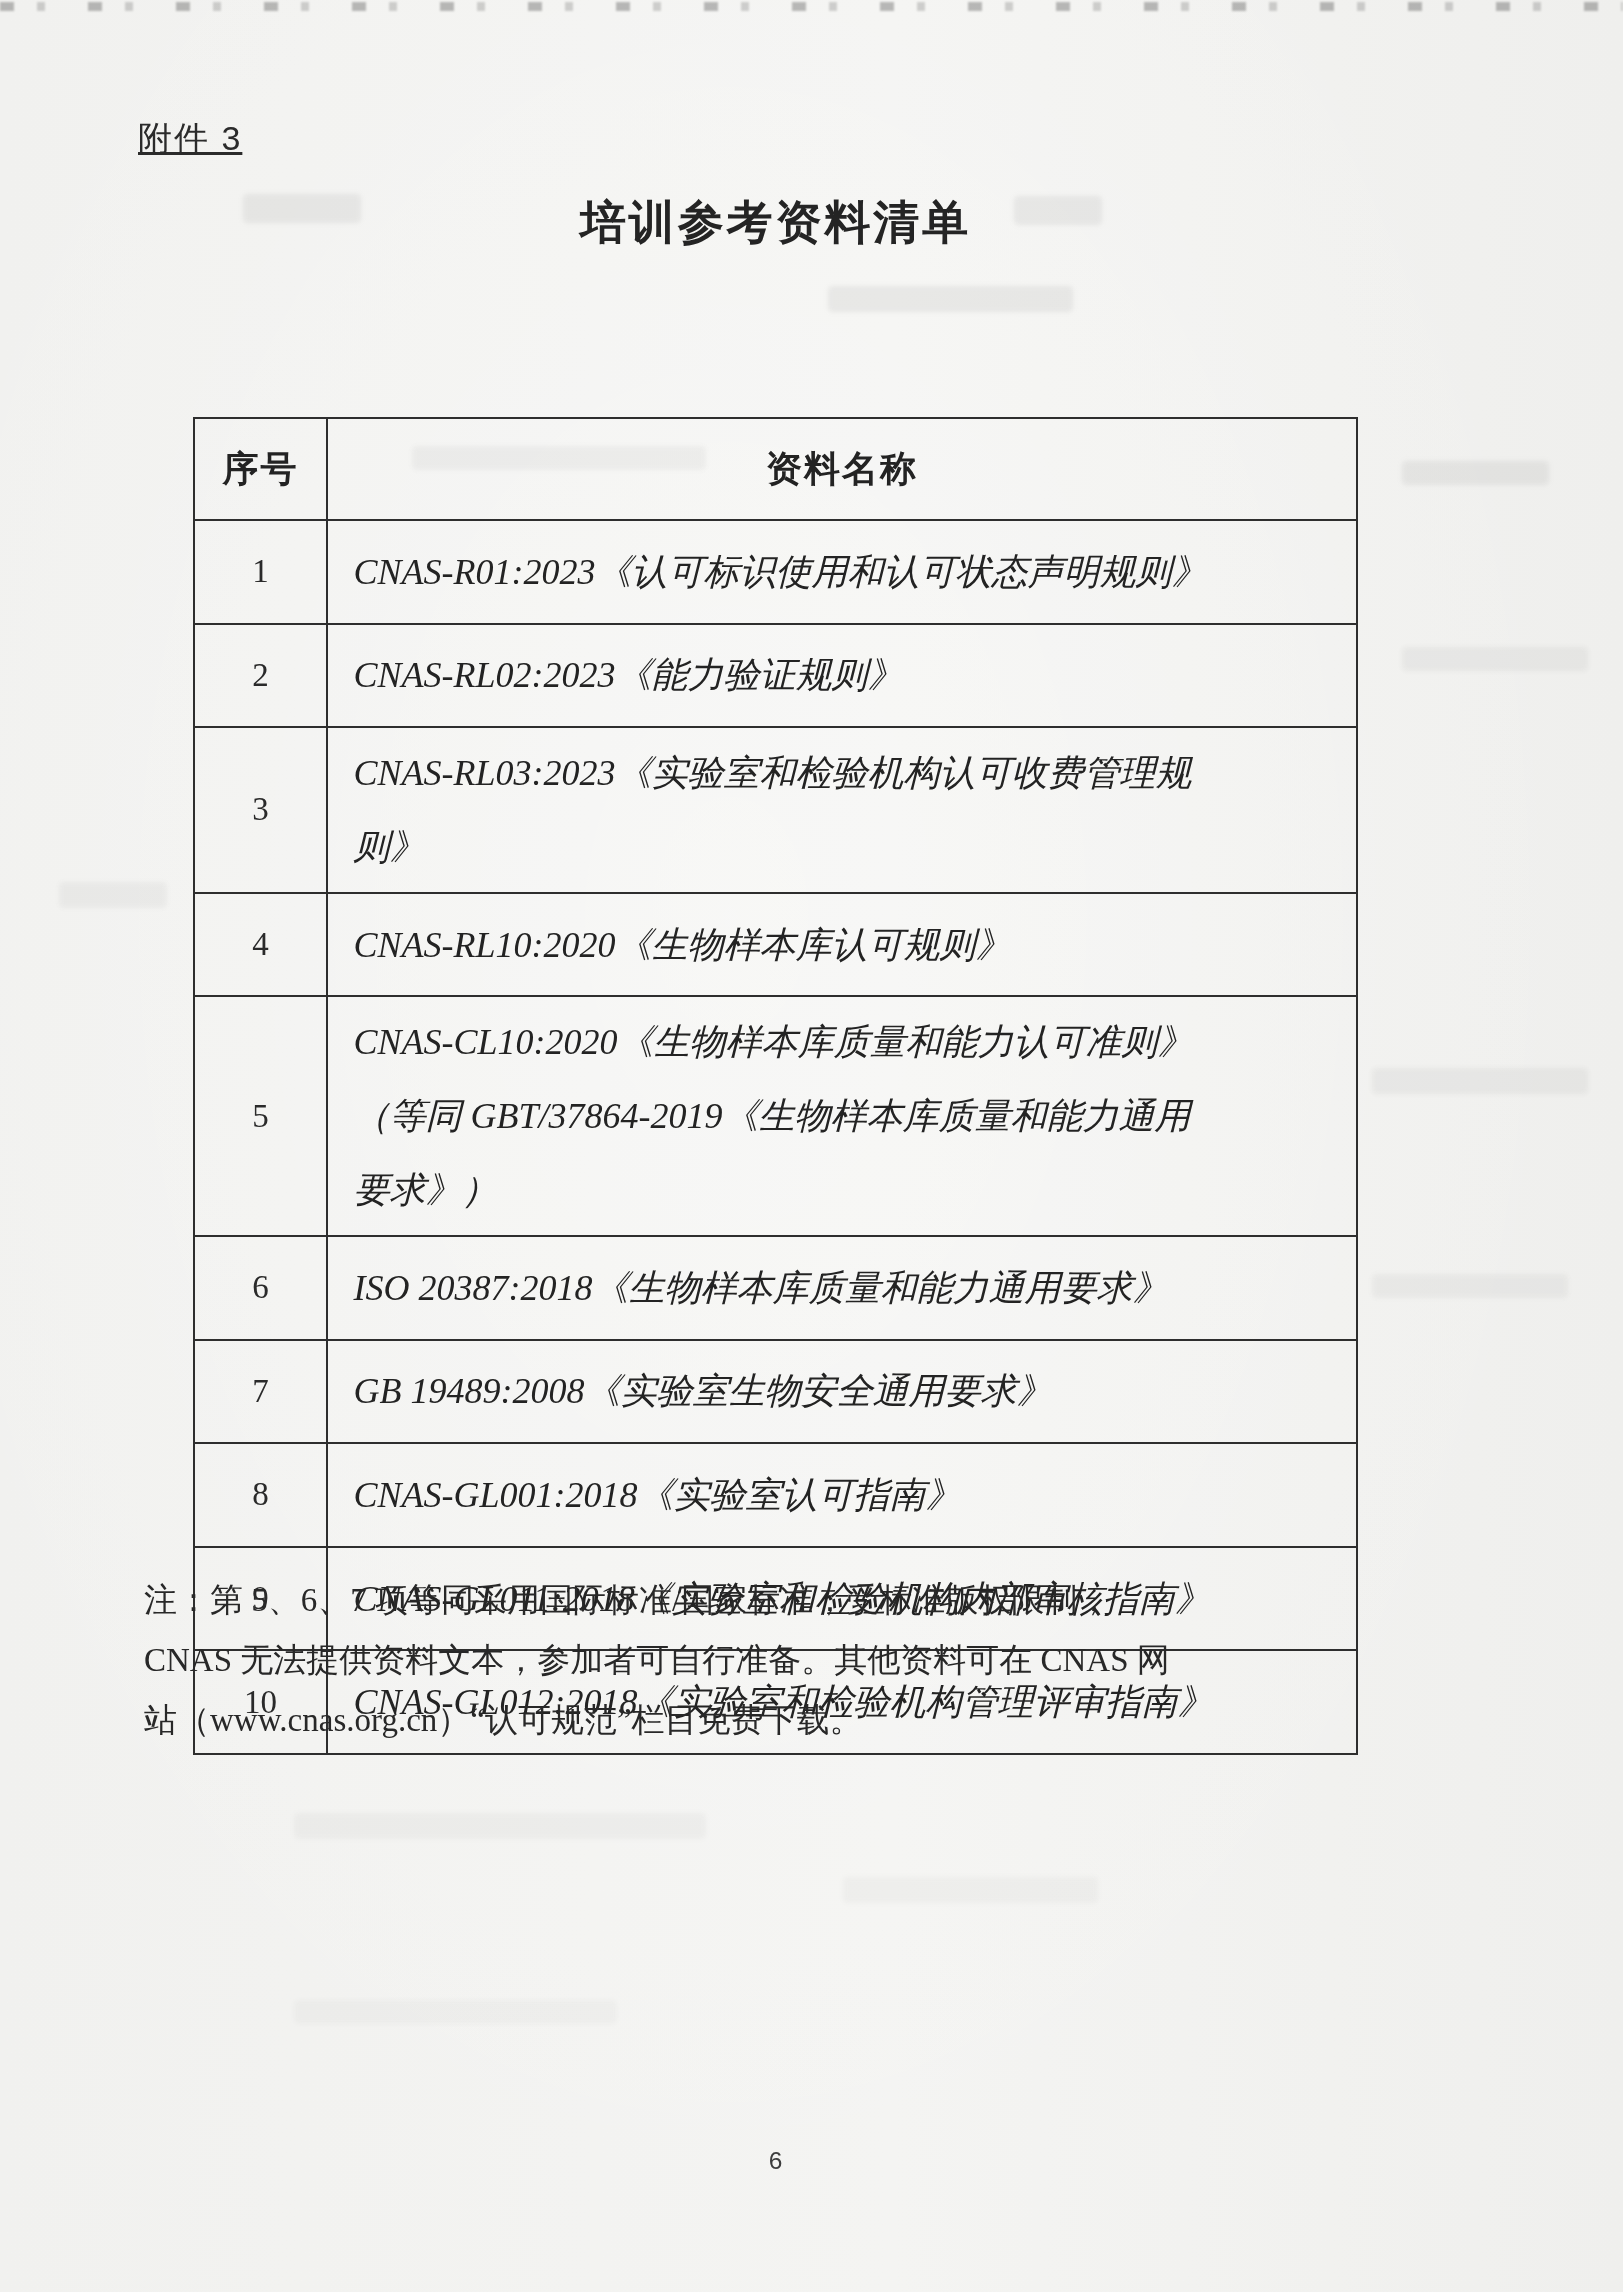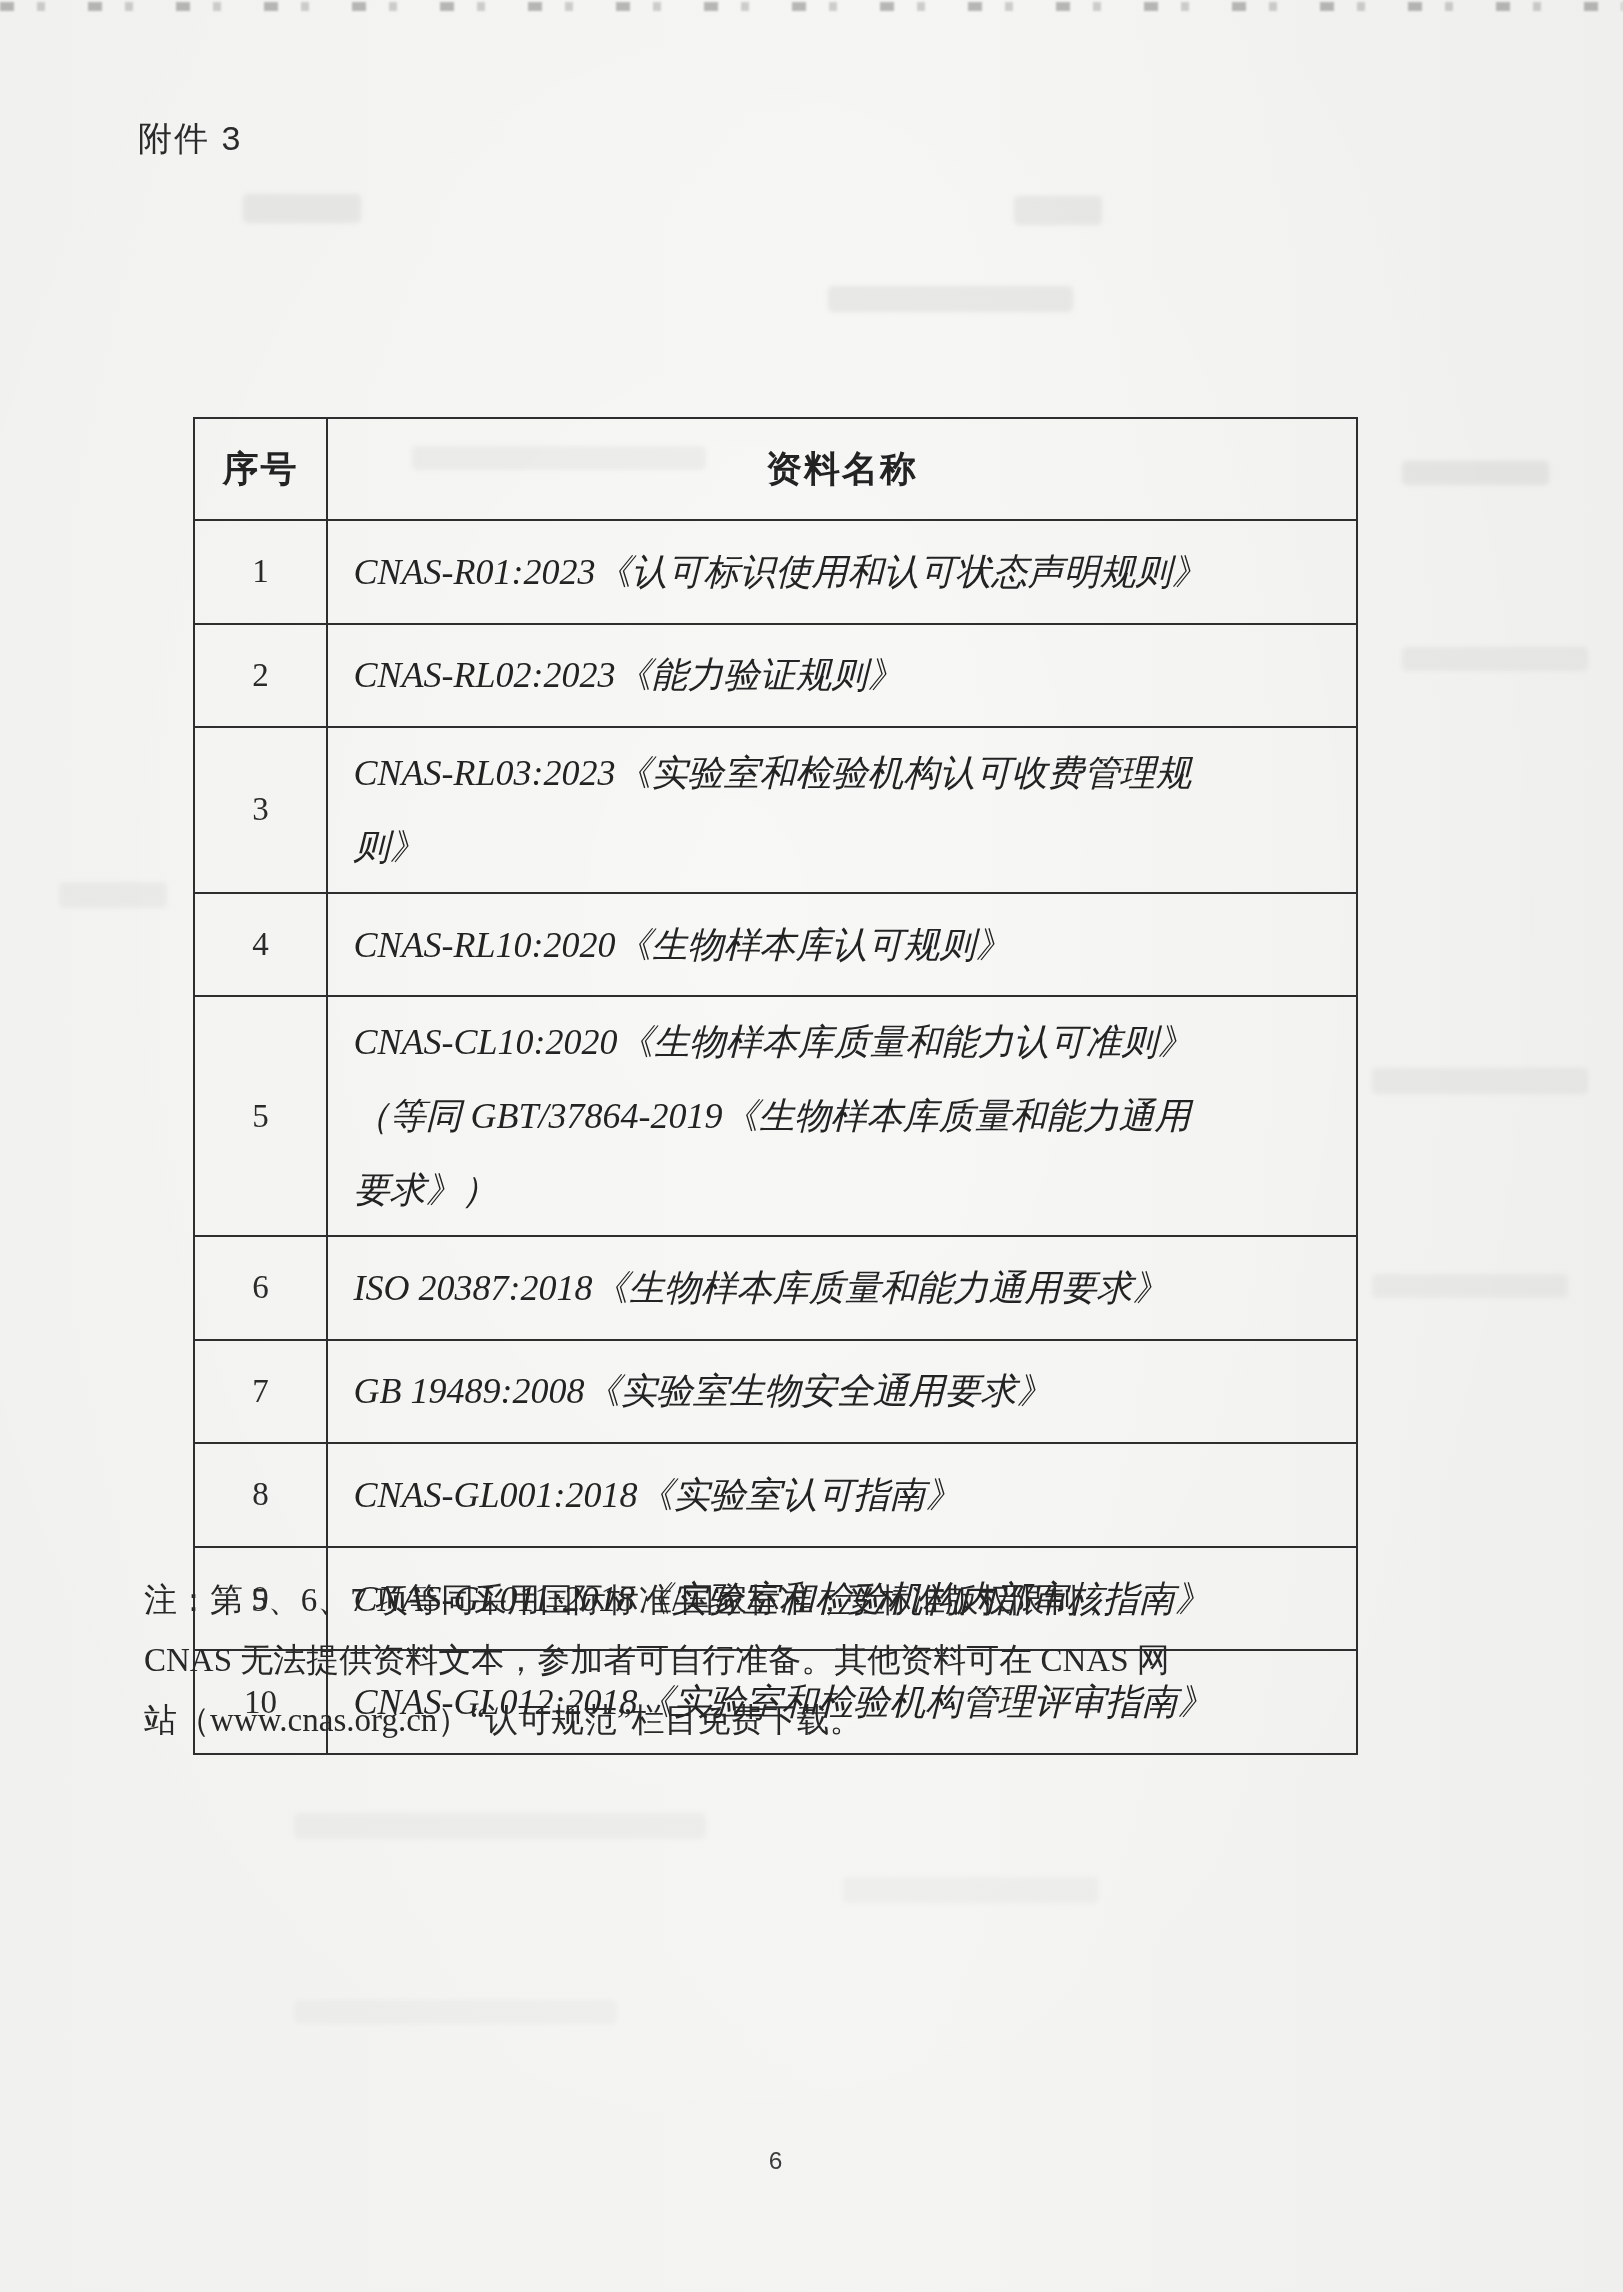--- a/index.html
+++ b/index.html
@@ -35,20 +35,21 @@
     opacity: 0.55;
   }
   .attachment {
     position: absolute;
     left: 138px;
     top: 116px;
     font-family: "Liberation Sans", sans-serif;
     font-size: 34px;
     letter-spacing: 2px;
     color: #2b2b2b;
+    text-decoration: underline;
   }
   .doc-title {
     position: absolute;
     left: 193px;
     top: 192px;
     width: 1165px;
     text-align: center;
     font-family: "Liberation Sans", sans-serif;
     font-weight: bold;
     font-size: 46px;
@@ -137,20 +138,21 @@
 </style>
 </head>
 <body>
 
 <div class="page">
 
   <div class="scan-edge-top"></div>
 
   <div class="attachment">附件 3</div>
 
+  <h1 class="doc-title">培训参考资料清单</h1>
 
   <table class="ref-table">
     <colgroup>
         <col class="c-no">
         <col class="c-name">
       </colgroup>
     <thead>
       <tr>
         <th>序号</th>
         <th>资料名称</th>

